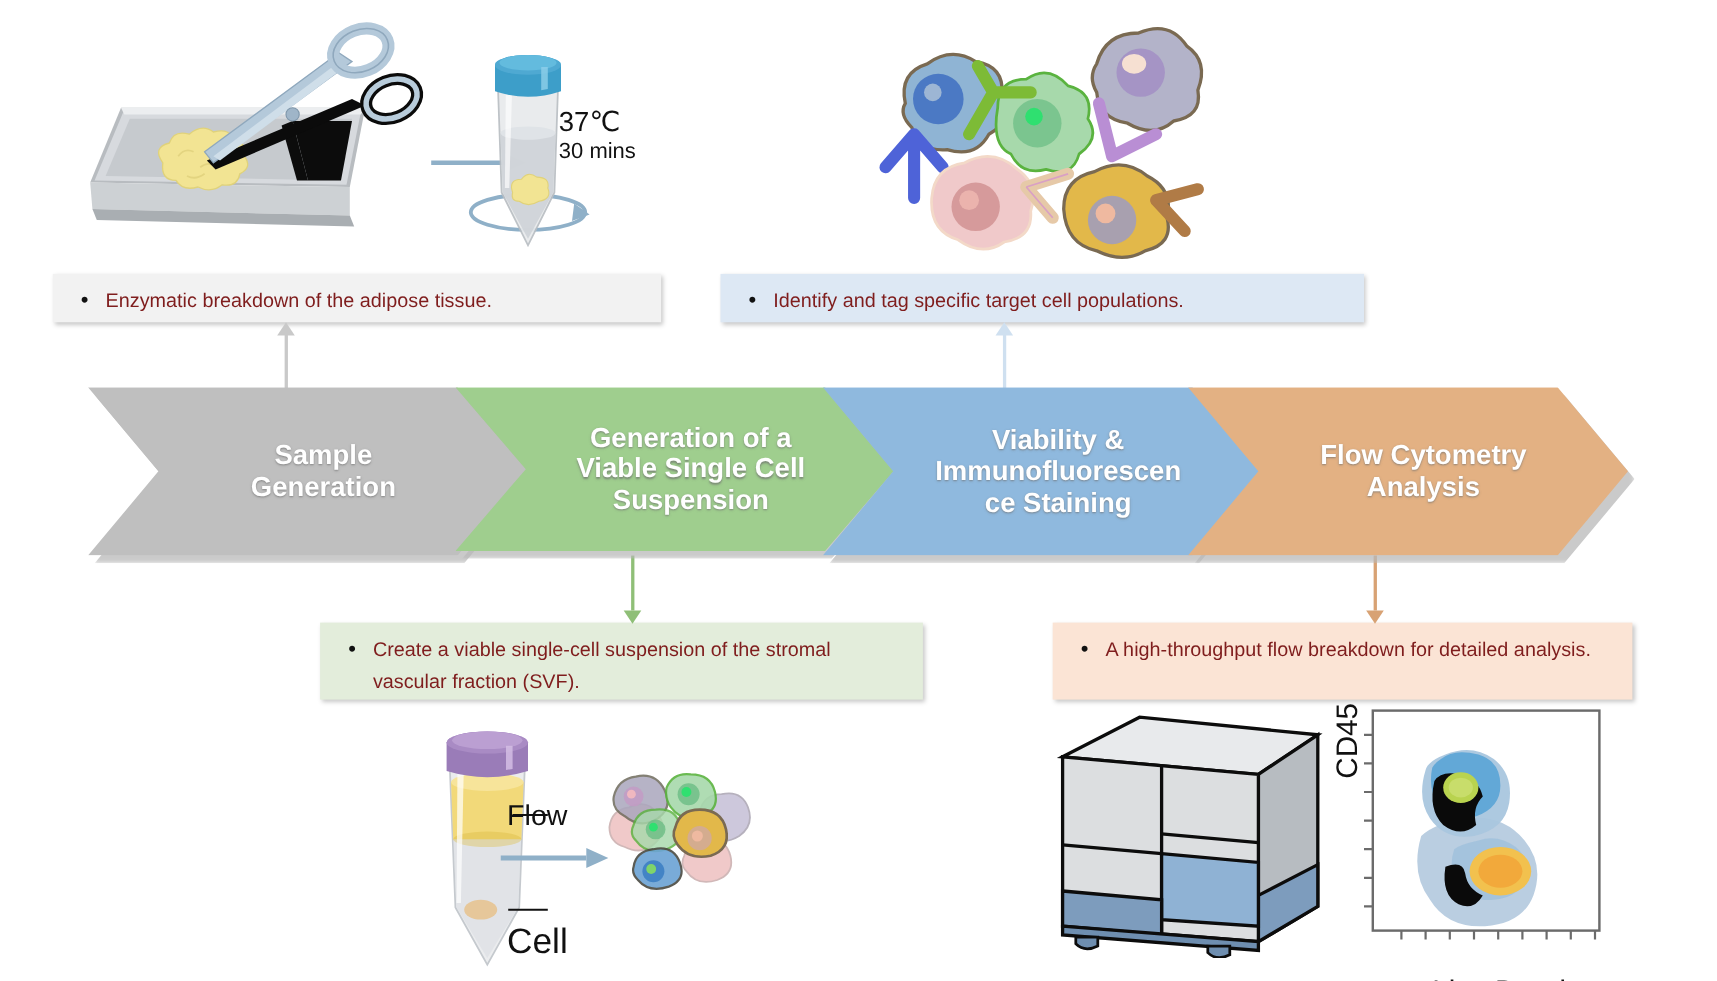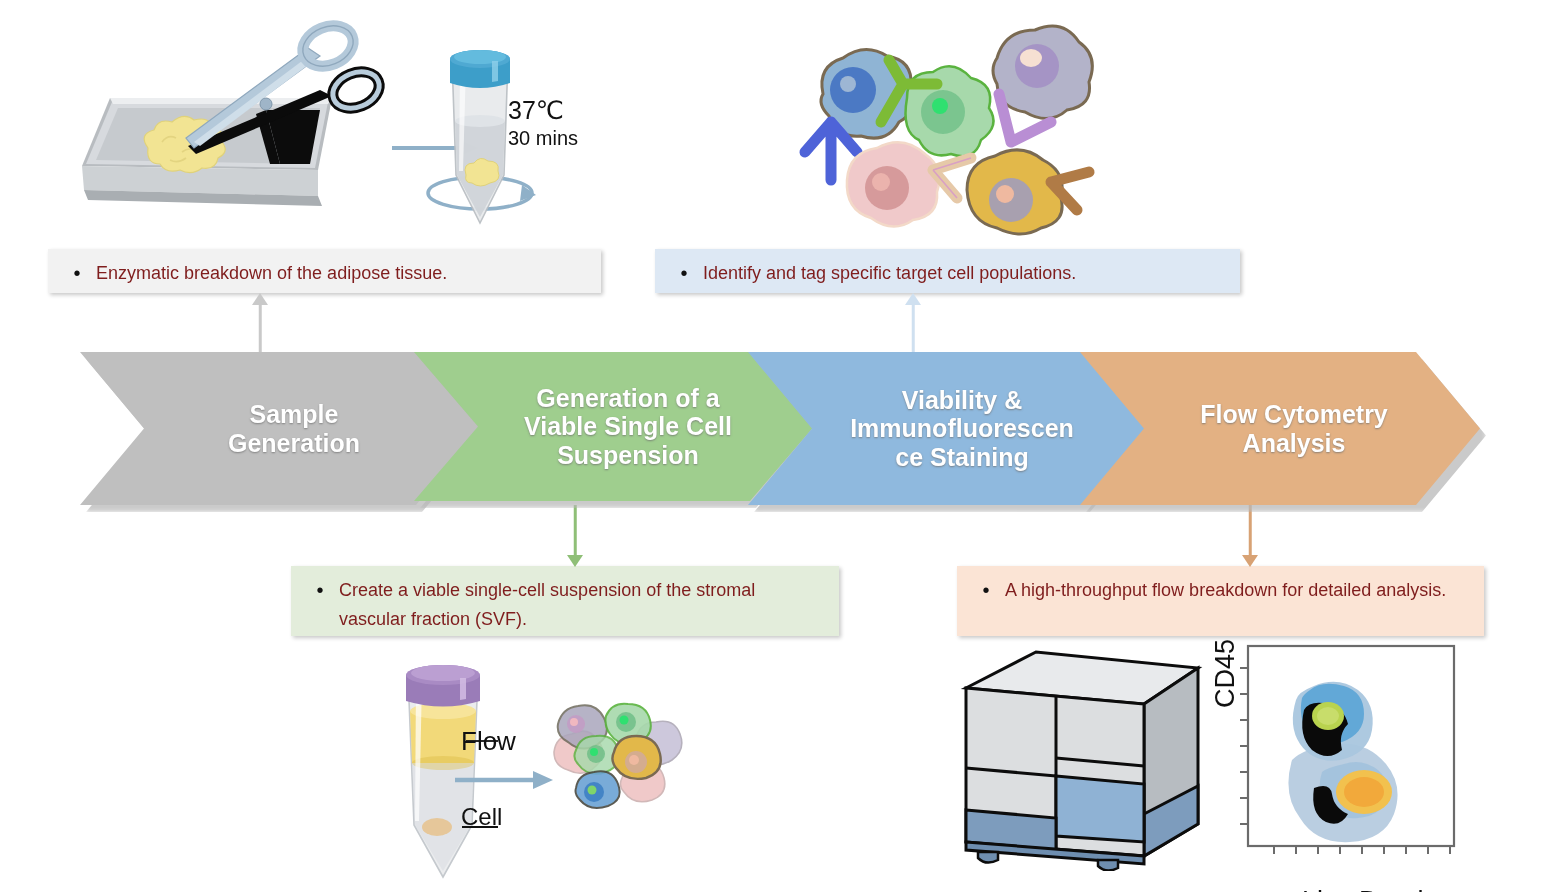--- a/index.html
+++ b/index.html
@@ -233,21 +233,21 @@
     <ellipse cx="63" cy="30" rx="37" ry="10" fill="#b79ad0"></ellipse>
     <path d="M26,30 L100,30 L100,56 q-37,11 -74,0 Z" fill="#9a7cb8"></path>
     <ellipse cx="63" cy="30" rx="37" ry="10" fill="#a98bc4"></ellipse>
     <ellipse cx="63" cy="28" rx="32" ry="8" fill="#bb9fd2"></ellipse>
     <path d="M80,33 L86,33 L86,54 L80,55 Z" fill="#d4bde4" opacity=".85"></path>
 
     <line x1="86" y1="96" x2="118" y2="96" stroke="#111" stroke-width="1.8"></line>
     <line x1="82" y1="182" x2="118" y2="182" stroke="#111" stroke-width="1.8"></line>
   </svg>
   <div class="plain" style="left:461px;top:726px;font-size:26px;">Flow</div>
-  <div class="plain" style="left:461px;top:803px;font-size:24px;">Cell</div>
+  <div class="plain" style="left:461px;top:837px;font-size:32px;">Cell</div>
 
   <svg class="abs" style="left:455px;top:765px;width:110px;height:30px" viewBox="0 0 110 30">
     <line x1="0" y1="15" x2="78" y2="15" stroke="#8fb0c8" stroke-width="4.5"></line>
     <path d="M78,6 L98,15 L78,24 Z" fill="#8fb0c8"></path>
   </svg>
 
   <svg class="abs" style="left:540px;top:700px;width:150px;height:130px" viewBox="0 0 150 130">
     <g opacity=".62">
       <path d="M14,52 q2,-16 18,-18 q16,-8 26,6 q10,14 -2,26 q-12,12 -28,4 q-14,-4 -14,-18 Z" fill="#e8a9a9" stroke="#b58d8d" stroke-width="1.6"></path>
       <path d="M96,38 q4,-16 20,-16 q18,-4 24,12 q6,16 -8,26 q-16,10 -30,-2 q-10,-8 -6,-20 Z" fill="#b0a8c8" stroke="#8a8296" stroke-width="1.6"></path>

